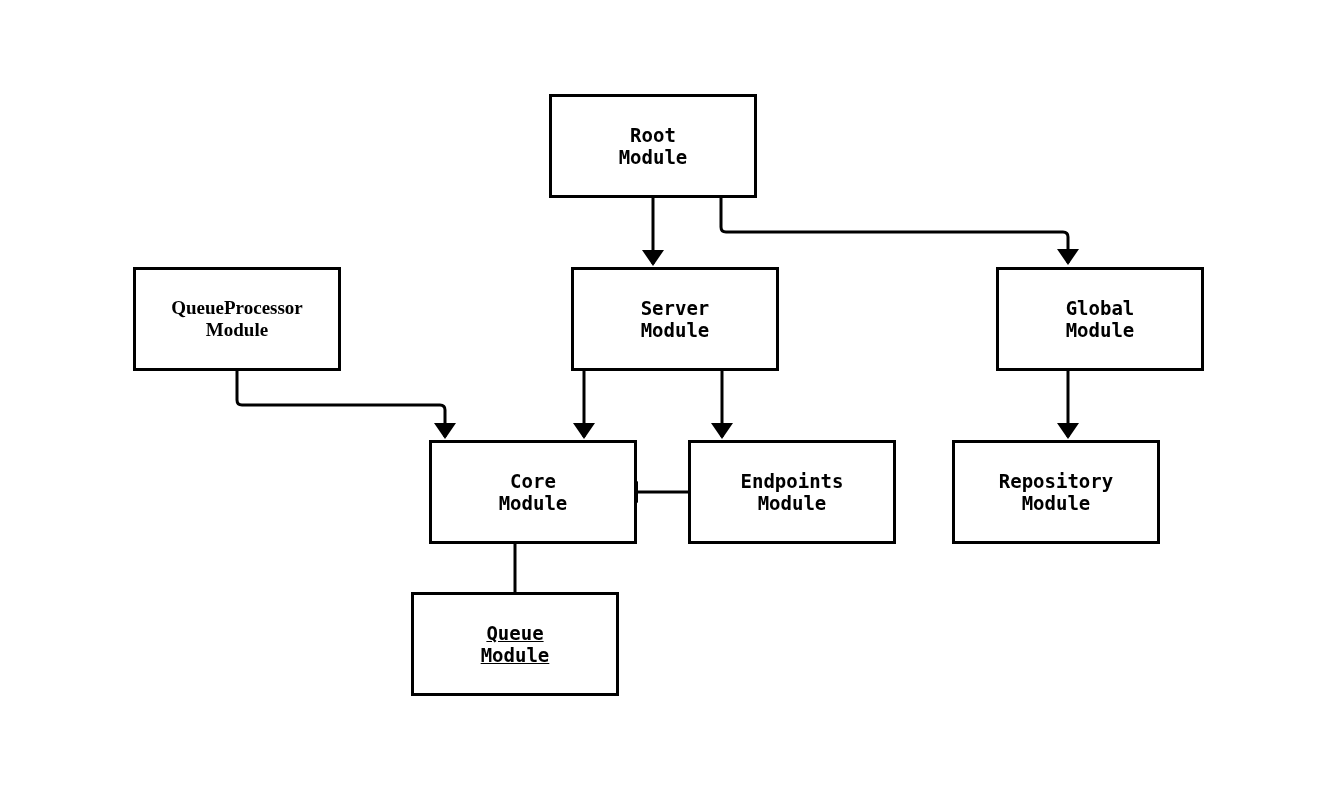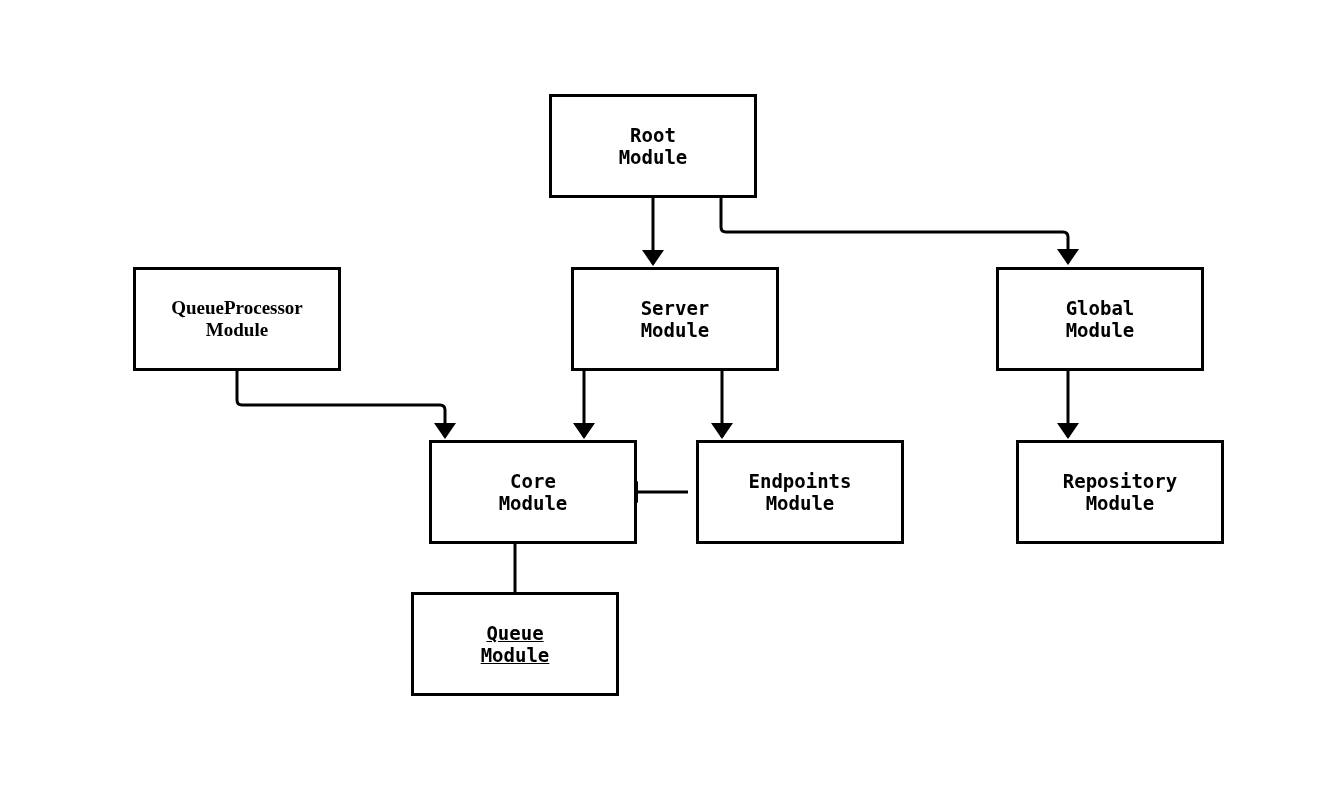--- a/index.html
+++ b/index.html
@@ -43,22 +43,22 @@
     font-size: 19px;
     line-height: 22px;
     color: #000000;
     white-space: pre-line;
   }
   .node-root          { left: 549px; top: 94px;  }
   .node-queueprocessor{ left: 133px; top: 267px; font-family: Liberation Serif, serif; }
   .node-server        { left: 571px; top: 267px; }
   .node-global        { left: 964px; top: 267px; margin-left: 32px; }
   .node-core          { left: 429px; top: 440px; }
-  .node-endpoints     { left: 688px; top: 440px; margin-left: 8px; }
-  .node-repository    { left: 1016px; top: 440px; }
+  .node-endpoints     { left: 688px; top: 440px; }
+  .node-repository    { left: 952px; top: 440px; }
   .node-queue         { left: 411px; top: 592px; text-decoration: underline; }
 </style>
 </head>
 <body>
 
 <div class="canvas">
 
   <svg class="edges" viewBox="0 0 1337 809" xmlns="http://www.w3.org/2000/svg">
     <defs>
       <marker id="arrowhead" viewBox="0 0 16 22" refX="14" refY="11" markerWidth="16" markerHeight="22" markerUnits="userSpaceOnUse" orient="auto">

